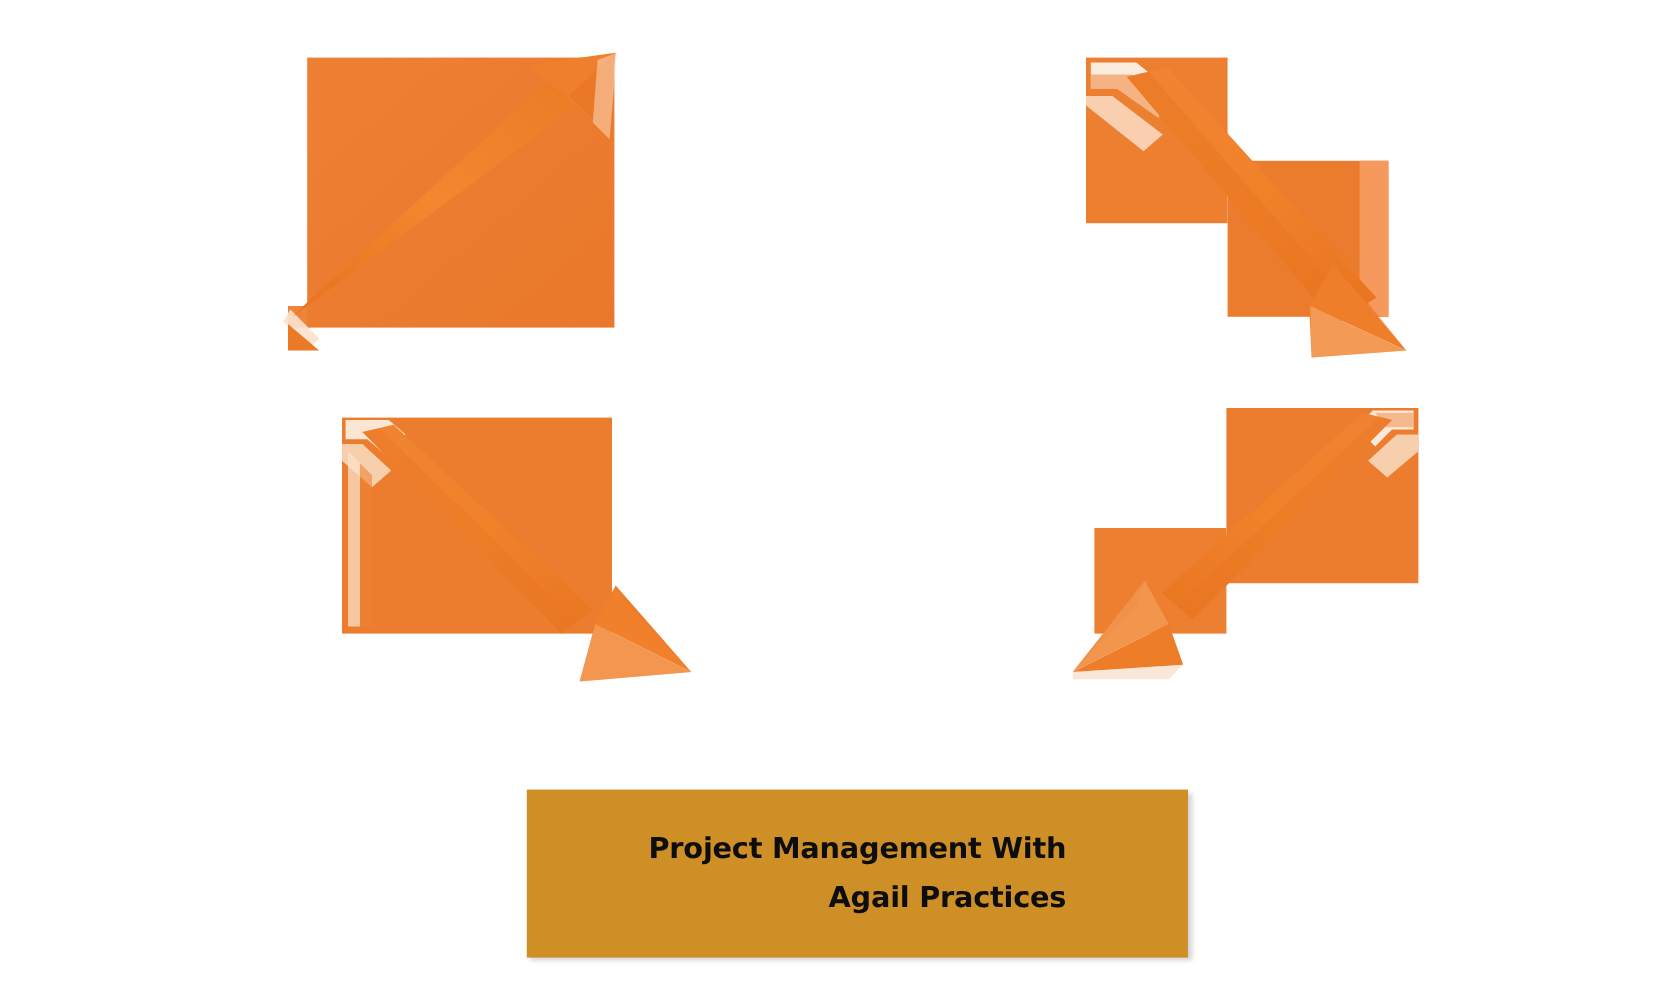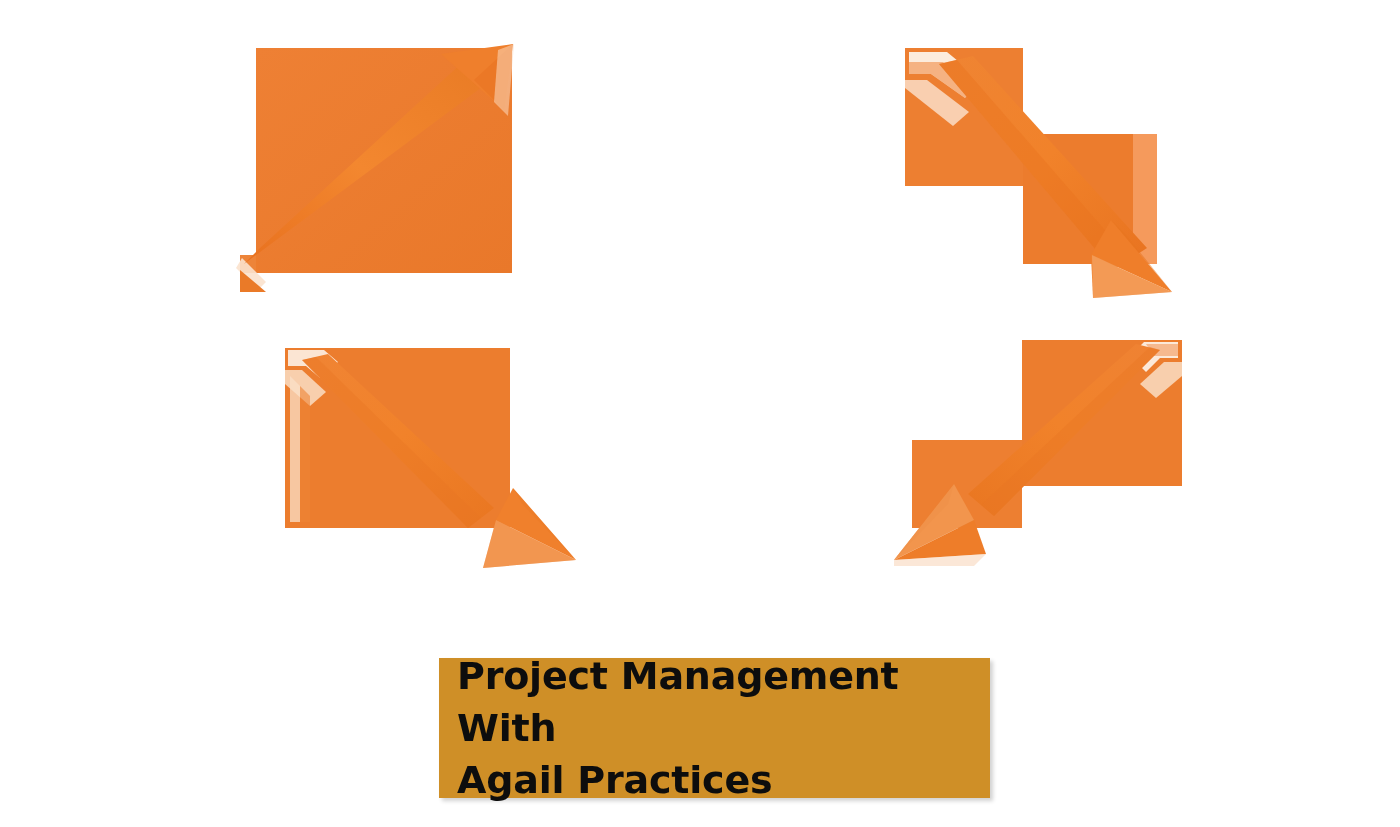--- a/index.html
+++ b/index.html
@@ -35,23 +35,23 @@
     display: flex;
     align-items: center;
     justify-content: center;
     box-sizing: border-box;
     padding: 6px 18px;
   }
   #center-box-label {
     color: #0d0d0d;
     font-family: "DejaVu Sans", sans-serif;
     font-weight: bold;
-    font-size: 38px;
-    line-height: 52px;
-    text-align: left;
+    font-size: 24px;
+    line-height: 41px;
+    text-align: right;
     white-space: pre-line;
     letter-spacing: -0.2px;
   }
 </style>
 </head>
 <body>
 
 <div id="canvas">
 
   <div class="arrow-group" style="left:236px; top:40px;">

